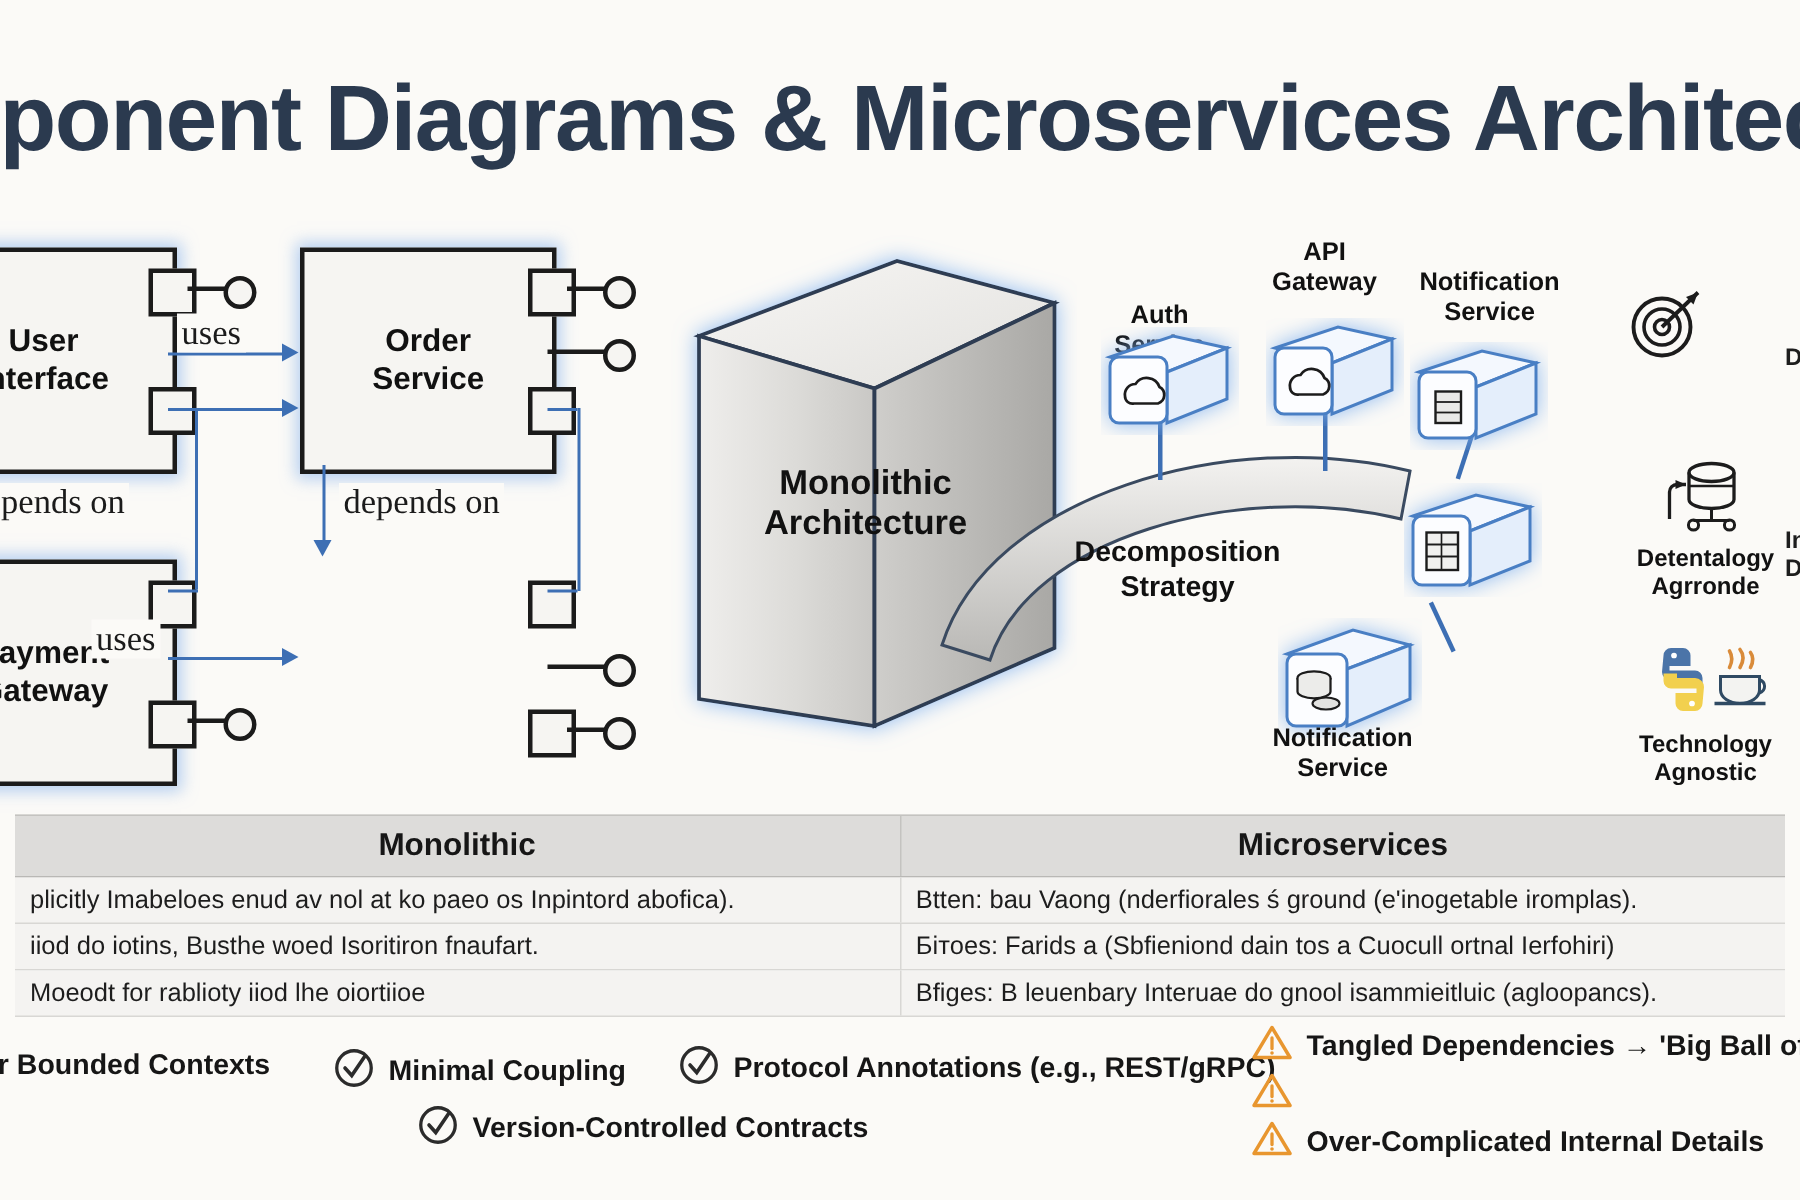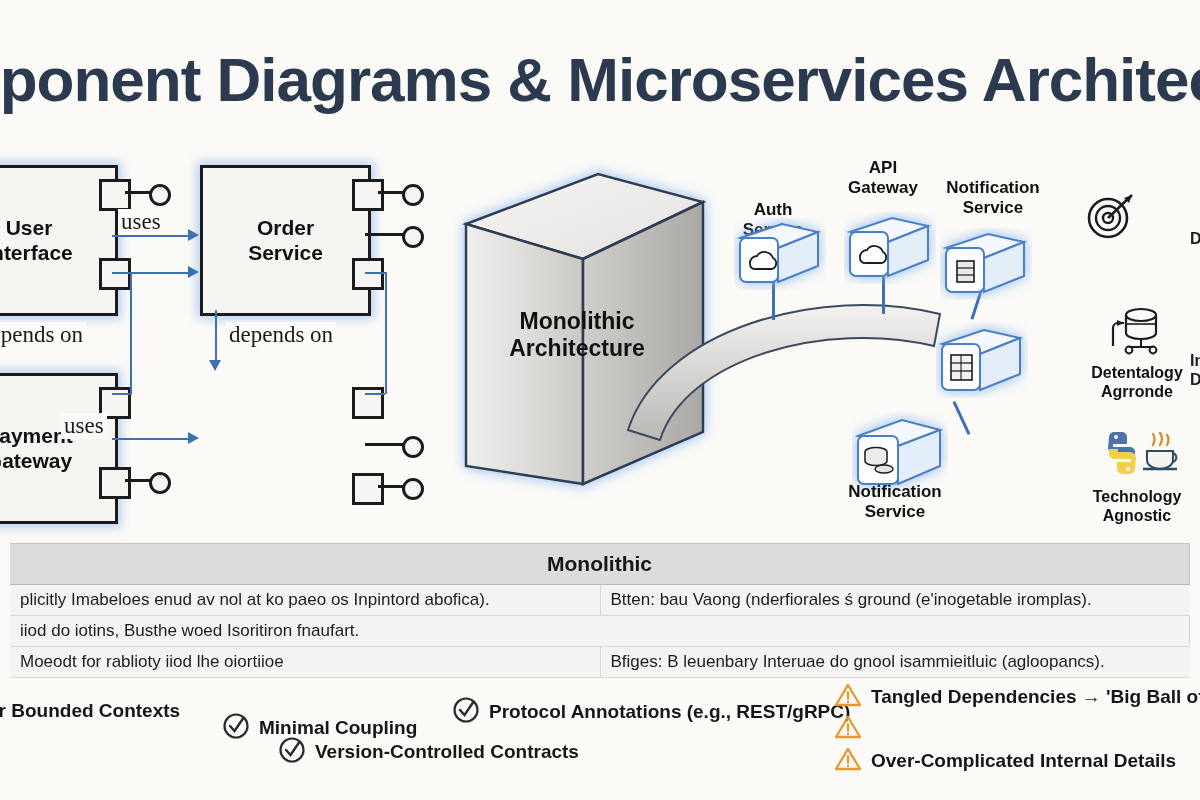--- a/index.html
+++ b/index.html
@@ -236,20 +236,24 @@
     <svg width="420" height="170">
       <defs>
         <linearGradient id="gArc" x1="0" y1="0" x2="0" y2="1">
           <stop offset="0%" stop-color="#f3f2f0"></stop>
           <stop offset="100%" stop-color="#b9b8b5"></stop>
         </linearGradient>
       </defs>
       <path d="M8,140 C40,40 200,-6 320,24 L314,56 C206,30 66,68 40,150 Z" fill="url(#gArc)" stroke="#3a4a60" stroke-width="2"></path>
     </svg>
   </div>
+  <div class="arcLabel">
+    <span>Decomposition</span><br>
+    <span>Strategy</span>
+  </div>
 
   <div class="connector" style="left:772px;top:278px;height:42px;"></div>
   <div class="connector" style="left:882px;top:272px;height:42px;"></div>
   <div class="connector" style="left:975px;top:290px;height:30px;transform:rotate(18deg);"></div>
   <div class="connector" style="left:960px;top:400px;height:36px;transform:rotate(-25deg);"></div>
 
   <div class="svcLabel" style="left:708px;top:164px;margin-top:36px;">
     <span>Auth</span><br><span>Service</span>
   </div>
   <div class="svc" style="left:734px;top:218px;">
@@ -375,41 +379,43 @@
   <div class="princ" style="left:1190px;top:230px;font-size:16px;font-weight:700;">
     <span>D</span>
   </div>
   <div class="princ" style="left:1190px;top:352px;font-size:16px;font-weight:700;line-height:1.18;">
     <span>In</span><br><span>D</span>
   </div>
 
   <div class="table">
     <div class="thead">
       <div class="th">Monolithic</div>
+      <div class="th">Microservices</div>
     </div>
     <div class="trow">
       <div class="td">plicitly Imabeloes enud av nol at ko paeo os Inpintord abofica).</div>
       <div class="td">Btten: bau Vaong (nderfiorales ś ground (e'inogetable iromplas).</div>
     </div>
     <div class="trow">
       <div class="td">iiod do iotins, Busthe woed Isoritiron fnaufart.</div>
+      <div class="td">Бітoes: Farids a (Sbfieniond dain tos a Cuocull ortnal Ierfohiri)</div>
     </div>
     <div class="trow">
       <div class="td">Moeodt for rablioty iiod lhe oiortiioe</div>
       <div class="td">Bfiges: B leuenbary Interuae do gnool isammieitluic (agloopancs).</div>
     </div>
   </div>
 
   <div class="bottom">
 
     <div class="chkrow" style="left:-12px;top:14px;">
       <span class="txt">ar Bounded Contexts</span>
     </div>
 
-    <div class="chkrow" style="left:222px;top:26px;">
+    <div class="chkrow" style="left:222px;top:12px;">
       <span>
         <svg width="28" height="28">
           <circle cx="14" cy="14" r="11.5" fill="none" stroke="#2b2b2b" stroke-width="2.2"></circle>
           <path d="M8,14 l4.5,5 L21,6.5" fill="none" stroke="#2b2b2b" stroke-width="2.4" stroke-linecap="round"></path>
         </svg>
       </span>
       <span class="txt">Minimal Coupling</span>
     </div>
 
     <div class="chkrow" style="left:452px;top:10px;">

